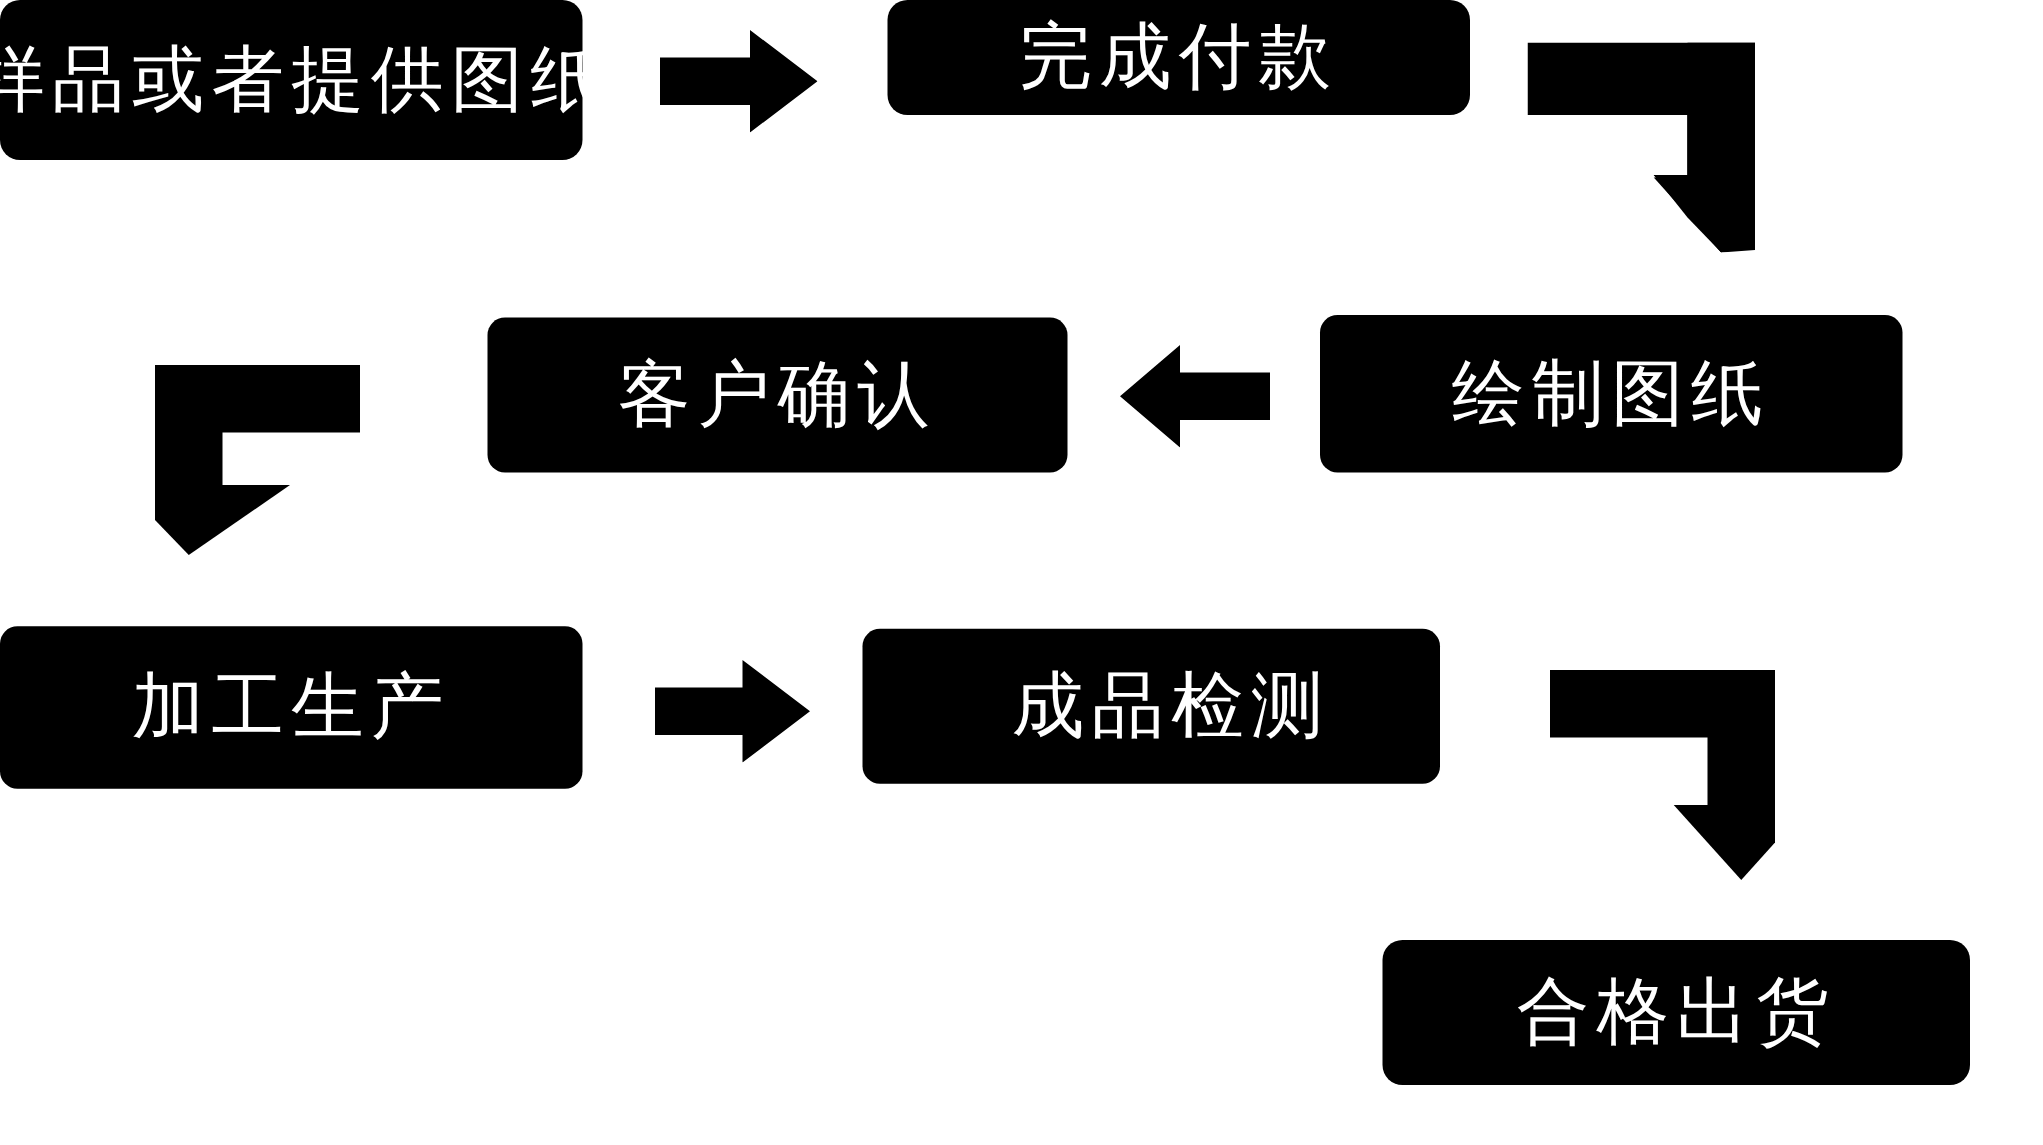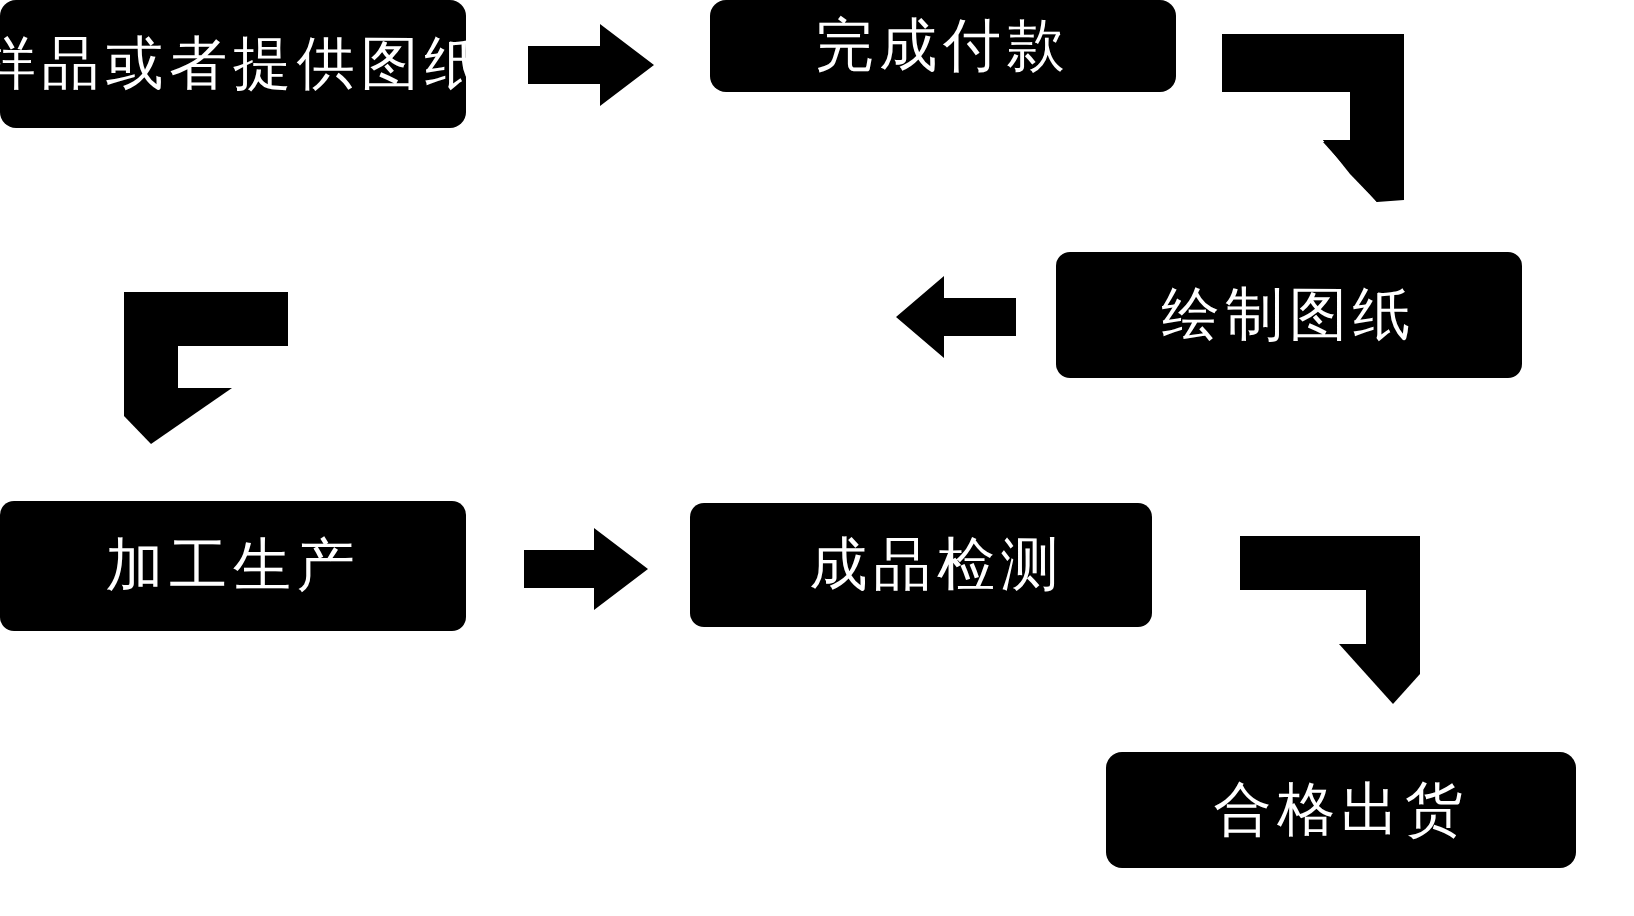--- a/index.html
+++ b/index.html
@@ -96,20 +96,23 @@
   </div>
 
   <div class="connector" id="arrow-confirm-produce">
     <svg width="164" height="152" viewBox="0 0 164 152" xmlns="http://www.w3.org/2000/svg">
       <rect x="0" y="0" width="164" height="54" fill="#000000"></rect>
       <rect x="0" y="0" width="54" height="100" fill="#000000"></rect>
       <polygon points="-27,96 108,96 27,152" fill="#000000"></polygon>
     </svg>
   </div>
 
+  <div class="node" id="node-confirm">
+    <span class="node-label">客户确认</span>
+  </div>
 
   <div class="connector" id="arrow-drawing-confirm">
     <svg width="120" height="82" viewBox="0 0 120 82" xmlns="http://www.w3.org/2000/svg">
       <polygon points="120,22 48,22 48,0 0,41 48,82 48,60 120,60" fill="#000000"></polygon>
     </svg>
   </div>
 
   <div class="node" id="node-drawing">
     <span class="node-label">绘制图纸</span>
   </div>

